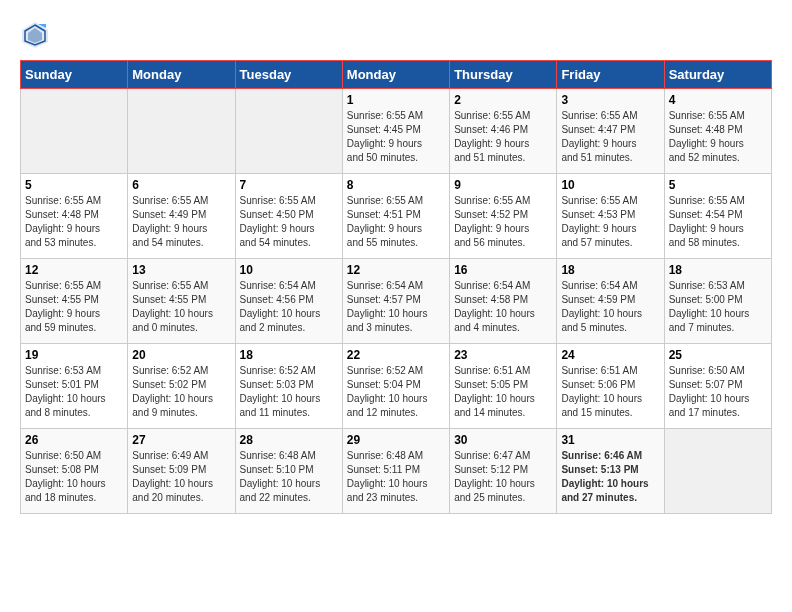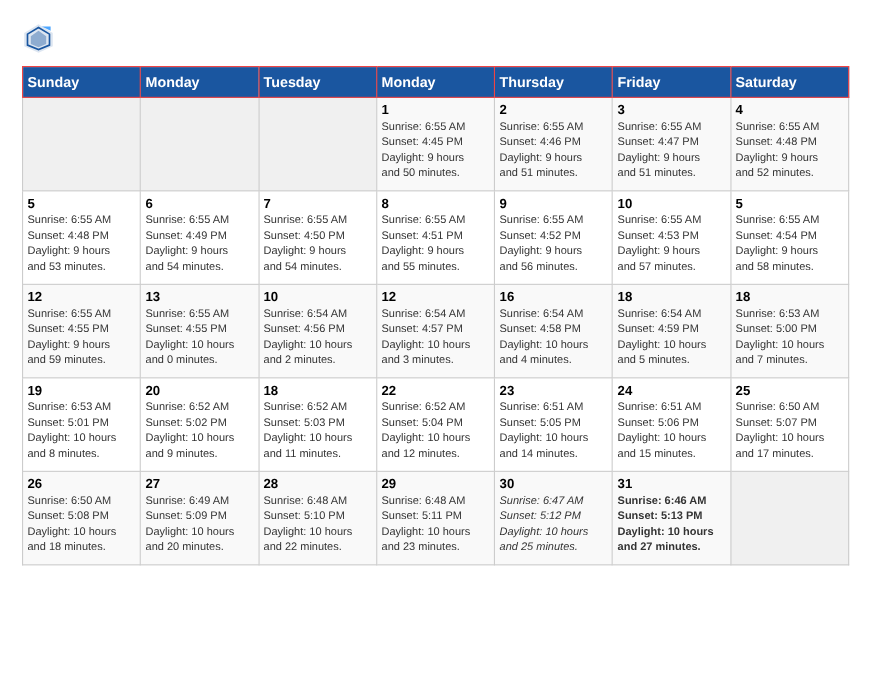--- a/index.html
+++ b/index.html
@@ -340,21 +340,21 @@
         </td>
         <td>
           <span class="day-num">29</span>
           <div class="day-info" style="white-space: pre-line;">Sunrise: 6:48 AM
 Sunset: 5:11 PM
 Daylight: 10 hours
 and 23 minutes.</div>
         </td>
         <td>
           <span class="day-num">30</span>
-          <div class="day-info" style="white-space: pre-line; font-style: italic;">Sunrise: 6:47 AM
+          <div class="day-info" style="white-space: pre-line;">Sunrise: 6:47 AM
 Sunset: 5:12 PM
 Daylight: 10 hours
 and 25 minutes.</div>
         </td>
         <td>
           <span class="day-num">31</span>
           <div class="day-info" style="white-space: pre-line; font-weight: bold;">Sunrise: 6:46 AM
 Sunset: 5:13 PM
 Daylight: 10 hours
 and 27 minutes.</div>

